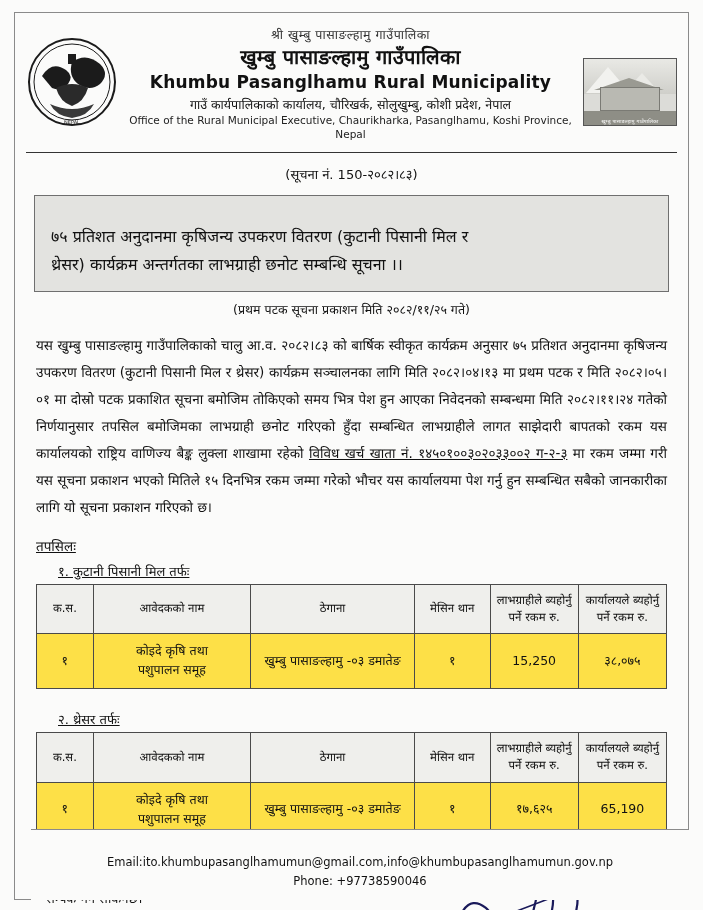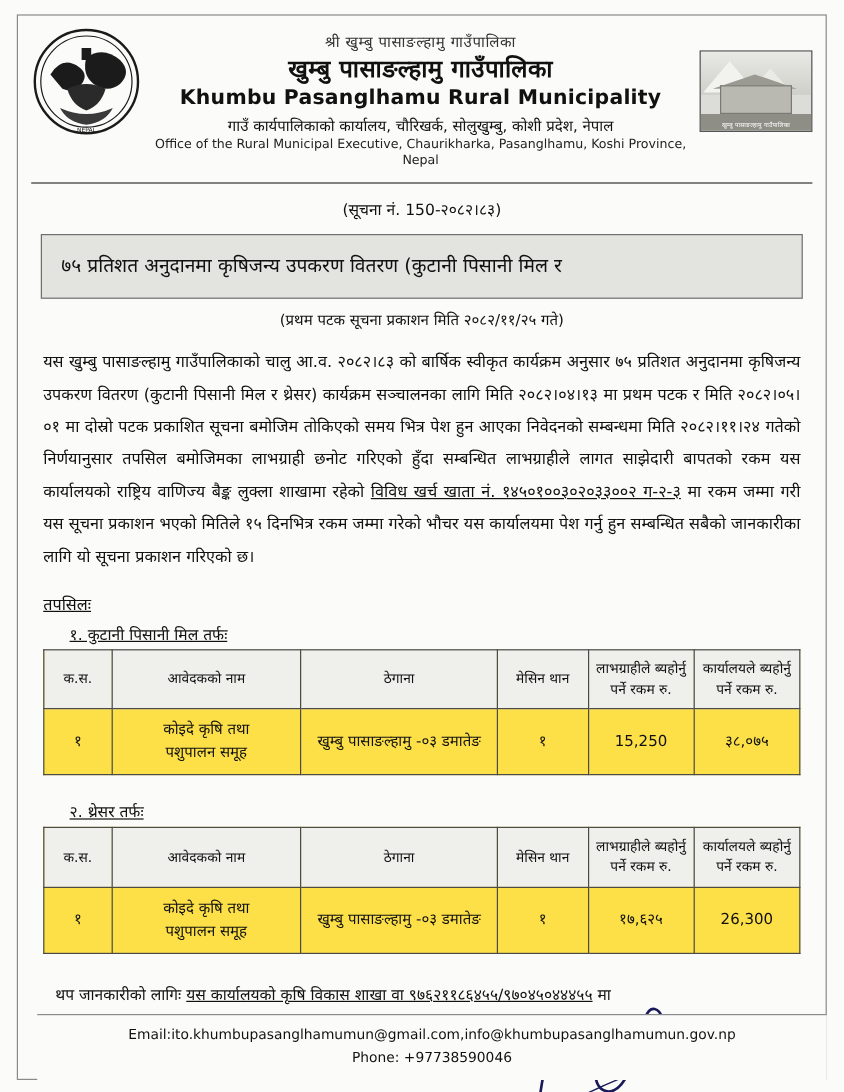--- a/index.html
+++ b/index.html
@@ -30,21 +30,21 @@
     right: 14px;
     bottom: 10px;
     border: 1px solid #8a8a8a;
     pointer-events: none;
   }
 
   
   .header {
     position: relative;
     display: flex;
-    align-items: flex-start;
+    align-items: center;
     justify-content: space-between;
     padding: 22px 26px 6px 26px;
   }
   .emblem {
     width: 92px;
     height: 92px;
     flex: 0 0 92px;
     position: relative;
   }
   .emblem svg { display: block; }
@@ -140,21 +140,21 @@
     text-align: center;
     font-size: 13px;
     margin-top: 12px;
   }
 
   
   .title-box {
     margin: 12px 34px 0 34px;
     border: 1px solid #6f6f6f;
     background: #e3e3e0;
-    padding: 12px 16px 12px 16px;
+    padding: 27px 16px 12px 16px;
     line-height: 1.75;
     font-size: 16px;
     text-align: left;
   }
   .title-line { display: block; }
 
   .sub-date {
     text-align: center;
     font-size: 12.5px;
     margin-top: 9px;
@@ -247,21 +247,21 @@
   }
 
   
   .bottom-bar {
     position: absolute;
     left: 31px;
     right: 14px;
     bottom: 10px;
     border-top: 1px solid #8a8a8a;
     text-align: center;
-    padding: 7px 0 8px 0;
+    padding: 23px 0 8px 0;
     font-size: 11.5px;
     line-height: 1.7;
     background: #fbfbfa;
   }
   .bottom-bar .line2 { font-size: 11.5px; }
 </style>
 </head>
 <body>
 
 <div class="page">
@@ -300,20 +300,21 @@
       <div class="photo-caption">खुम्बु पासाङल्हामु गाउँपालिका</div>
     </div>
   </div>
 
   <div class="header-rule"></div>
 
   <div class="notice-no">(सूचना नं. 150-२०८२।८३)</div>
 
   <div class="title-box">
     <span class="title-line">७५ प्रतिशत अनुदानमा कृषिजन्य उपकरण वितरण (कुटानी पिसानी मिल र</span>
+    <span class="title-line">थ्रेसर) कार्यक्रम अन्तर्गतका  लाभग्राही छनोट सम्बन्धि सूचना ।।</span>
   </div>
 
   <div class="sub-date">(प्रथम पटक सूचना प्रकाशन मिति २०८२/११/२५ गते)</div>
 
   <div class="body-para">
     <span>यस खुम्बु पासाङल्हामु गाउँपालिकाको चालु आ.व. २०८२।८३ को बार्षिक स्वीकृत कार्यक्रम अनुसार ७५ प्रतिशत अनुदानमा कृषिजन्य उपकरण वितरण (कुटानी पिसानी मिल र थ्रेसर) कार्यक्रम सञ्चालनका लागि मिति २०८२।०४।१३ मा प्रथम पटक र मिति २०८२।०५।०१ मा दोस्रो पटक प्रकाशित सूचना बमोजिम तोकिएको समय भित्र पेश हुन आएका निवेदनको सम्बन्धमा मिति २०८२।११।२४ गतेको निर्णयानुसार तपसिल बमोजिमका लाभग्राही छनोट गरिएको हुँदा सम्बन्धित लाभग्राहीले लागत साझेदारी बापतको रकम यस कार्यालयको राष्ट्रिय वाणिज्य बैङ्क लुक्ला शाखामा रहेको </span><span class="u">विविध खर्च खाता नं. १४५०१००३०२०३३००२ ग-२-३</span><span> मा रकम जम्मा गरी यस सूचना प्रकाशन भएको मितिले १५ दिनभित्र रकम जम्मा गरेको भौचर यस कार्यालयमा पेश गर्नु हुन सम्बन्धित सबैको जानकारीका लागि यो सूचना प्रकाशन गरिएको छ।</span>
   </div>
 
   <div class="tapasil">तपसिलः</div>
 
@@ -389,21 +390,21 @@
     <tbody>
       <tr>
         <td>१</td>
         <td>
           <span>कोइदे कृषि तथा</span><br>
           <span>पशुपालन समूह</span>
         </td>
         <td>खुम्बु पासाङल्हामु -०३ डमातेङ</td>
         <td>१</td>
         <td>१७,६२५</td>
-        <td>26,300</td>
+        <td>65,190</td>
       </tr>
     </tbody>
   </table>
 
   <div class="foot-note">
     <span>थप जानकारीको लागिः </span><span class="u">यस कार्यालयको कृषि विकास शाखा वा ९७६२११८६४५५/९७०४५०४४४५५</span><span> मा</span><br>
     <span>सम्पर्क गर्न सकिनेछ।</span>
   </div>
 
   <div class="sign-wrap">

